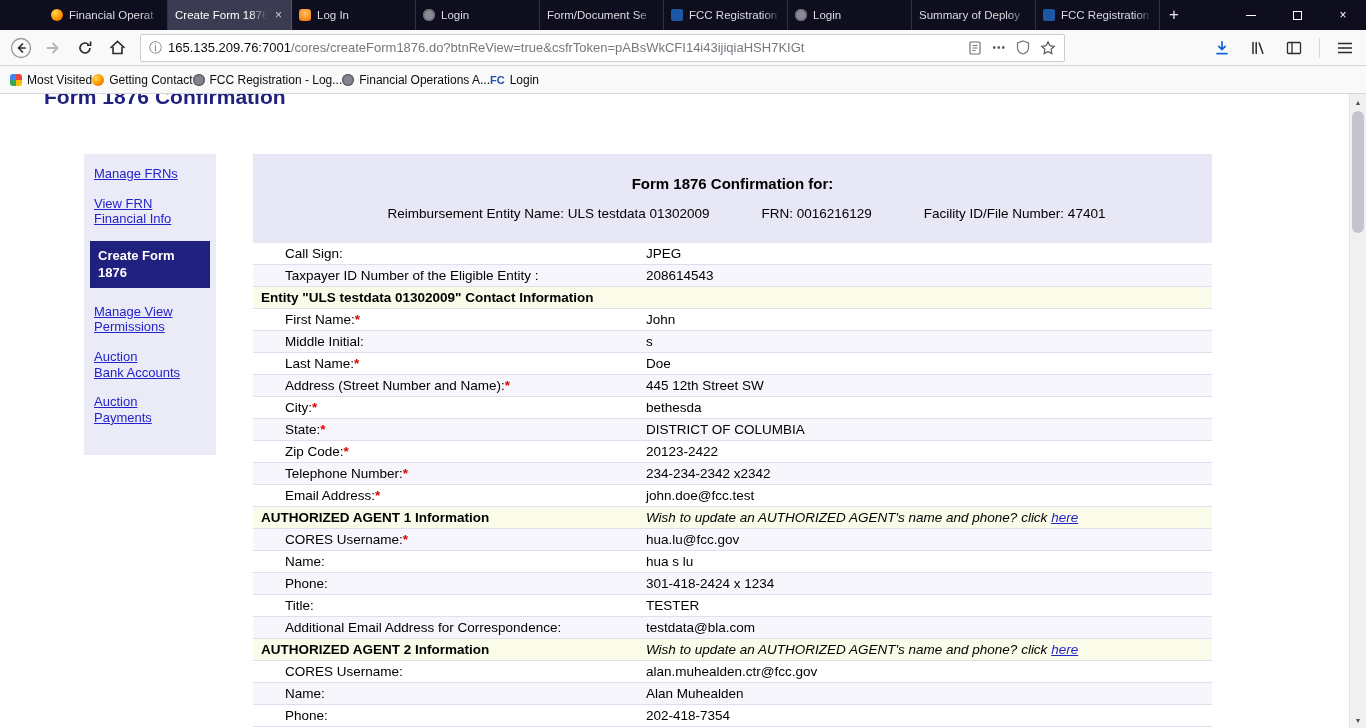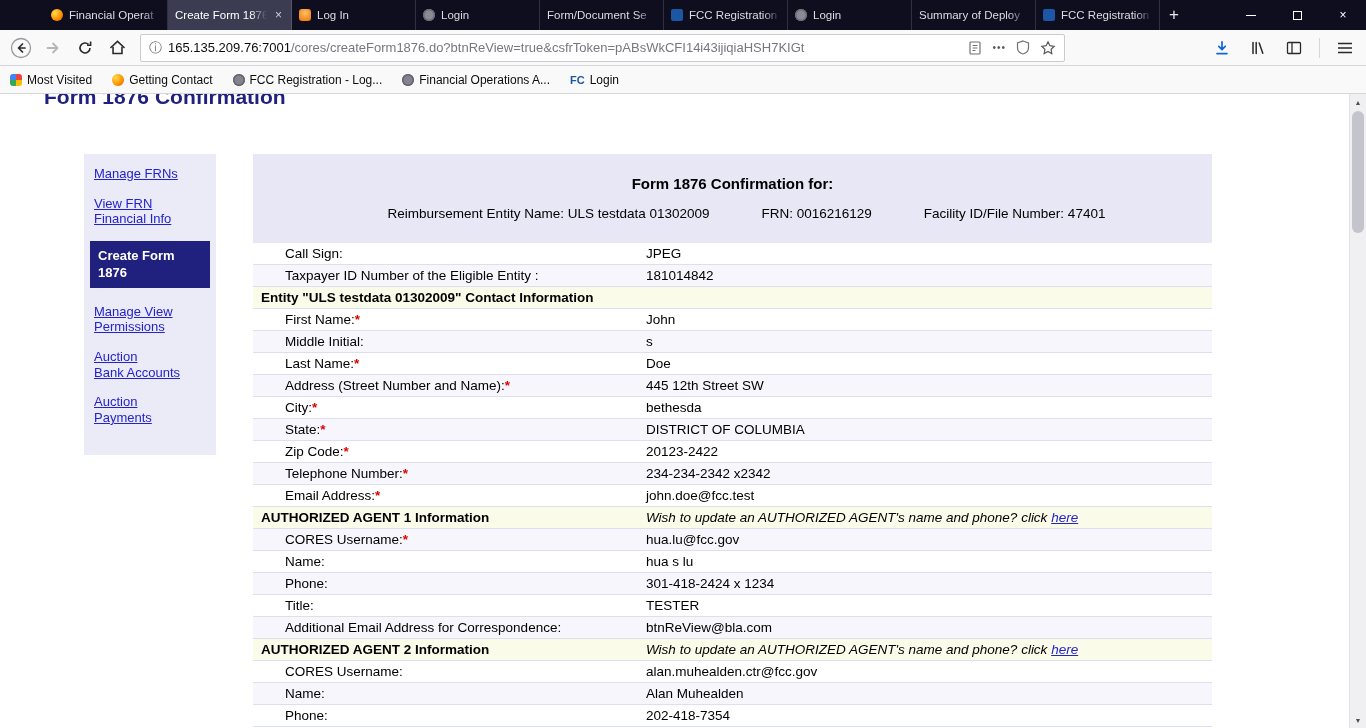--- a/index.html
+++ b/index.html
@@ -39,21 +39,21 @@
   .url-text { flex:1; font-size:13px; white-space:nowrap; overflow:hidden; }
   .url-host { color:#0c0c0d; }
   .url-path { color:#777780; }
   .url-actions { display:flex; align-items:center; gap:10px; flex:none; }
   .ellipsis { color:#5a5a5e; font-size:10px; letter-spacing:1px; }
   .toolbar-right { margin-left:auto; display:flex; align-items:center; gap:6px; }
   .toolbar-sep { width:1px; height:20px; background:#d7d7db; margin:0 4px; }
 
   
   .bookmarksbar { height:28px; background:#f9f9fa; border-bottom:1px solid #d7d7db;
-                  display:flex; align-items:center; padding:0 10px; gap:20px; }
+                  display:flex; align-items:center; padding:0 10px; }
   .bookmark { display:flex; align-items:center; gap:5px; font-size:12px; color:#0c0c0d; cursor:default; }
   .bm-icon { width:12px; height:12px; flex:none; border-radius:2px; }
   .bm-icon.sparkle { background:conic-gradient(#e8453c 0 90deg, #fbbc05 90deg 180deg, #34a853 180deg 270deg, #4285f4 270deg 360deg); border-radius:3px; }
   .bm-icon.firefox { border-radius:50%; background:radial-gradient(circle at 32% 32%, #ffdb4d, #ff9500 55%, #d9520b); }
   .bm-icon.globe { border-radius:50%; background:#84848e; box-shadow:inset 0 0 0 1.5px #63636d; }
   .bm-icon.fc { width:auto; height:auto; color:#1c57a5; font-weight:bold; font-size:11px; border-radius:0; }
 
   
   .content { position:relative; height:634px; background:#fff; overflow:hidden; }
   .page-title { position:absolute; left:44px; top:-9px; font-size:21px; font-weight:bold; color:#20207e; }
@@ -268,21 +268,21 @@
           <span>Facility ID/File Number: 47401</span>
         </div>
     </div>
     <div class="form-table">
         <div class="row field">
           <div class="cell-label">Call Sign:</div>
           <div class="cell-value">JPEG</div>
         </div>
         <div class="row field alt">
           <div class="cell-label">Taxpayer ID Number of the Eligible Entity :</div>
-          <div class="cell-value">181014842</div>
+          <div class="cell-value">208614543</div>
         </div>
         <div class="row section">
           <div class="section-label">Entity "ULS testdata 01302009" Contact Information</div>
         </div>
         <div class="row field">
           <div class="cell-label">First Name:<span class="req">*</span></div>
           <div class="cell-value">John</div>
         </div>
         <div class="row field alt">
           <div class="cell-label">Middle Initial:</div>
@@ -331,21 +331,21 @@
         <div class="row field alt">
           <div class="cell-label">Phone:</div>
           <div class="cell-value">301-418-2424 x 1234</div>
         </div>
         <div class="row field">
           <div class="cell-label">Title:</div>
           <div class="cell-value">TESTER</div>
         </div>
         <div class="row field alt">
           <div class="cell-label">Additional Email Address for Correspondence:</div>
-          <div class="cell-value">btnReView@bla.com</div>
+          <div class="cell-value">testdata@bla.com</div>
         </div>
         <div class="row section-agent">
           <div class="section-label">AUTHORIZED AGENT 2 Information</div>
           <div class="section-note">Wish to update an AUTHORIZED AGENT's name and phone? click <a href="#">here</a></div>
         </div>
         <div class="row field">
           <div class="cell-label">CORES Username:</div>
           <div class="cell-value">alan.muhealden.ctr@fcc.gov</div>
         </div>
         <div class="row field alt">

